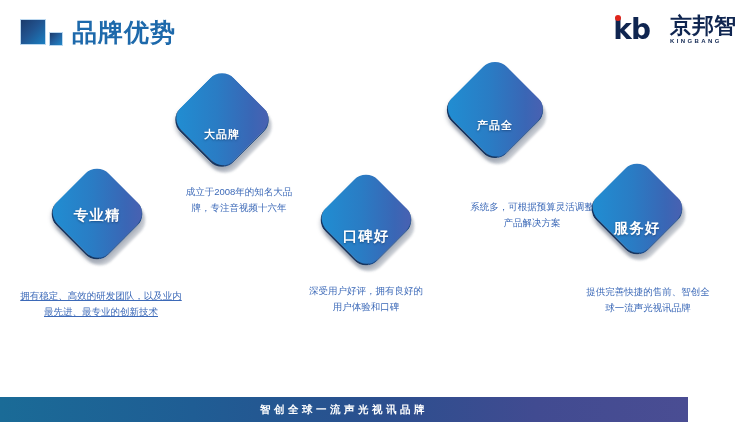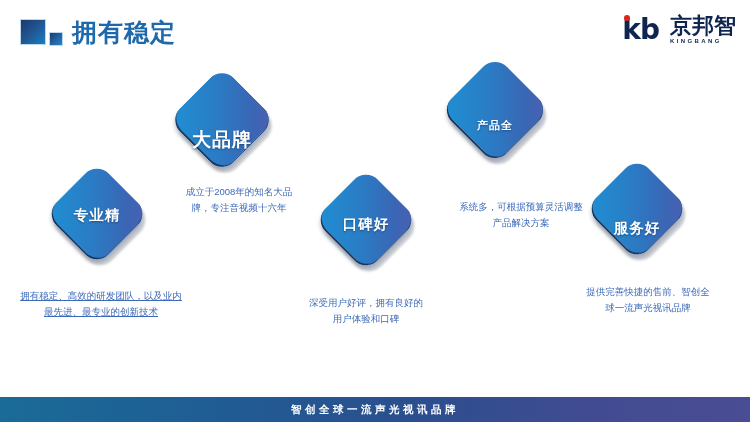--- a/index.html
+++ b/index.html
@@ -32,21 +32,21 @@
   
   .logo { position:absolute; right:14px; top:14px; height:32px; display:flex; align-items:center; }
   .logo-mark {
     position:relative; font-size:28px; font-weight:bold; color:#0f2550;
     letter-spacing:-1px; line-height:28px; font-family:"DejaVu Sans", sans-serif;
   }
   .logo-dot {
     position:absolute; left:2px; top:-1px; width:6px; height:6px;
     border-radius:50%; background:#e0251b;
   }
-  .logo-cn { margin-left:11px; display:flex; flex-direction:column; }
+  .logo-cn { margin-left:20px; display:flex; flex-direction:column; }
   .logo-cn-top {
     font-size:22px; font-weight:bold; color:#0f2550; line-height:21px;
     letter-spacing:0px;
   }
   .logo-cn-sub {
     font-size:6px; font-weight:bold; color:#0f2550;
     letter-spacing:2.4px; line-height:8px; margin-top:1px;
   }
 
   
@@ -81,41 +81,41 @@
   }
 
   
   .d1 .dia, .d1 .dia-shadow { width:74px; height:74px; }
   .d3 .dia, .d3 .dia-shadow { width:74px; height:74px; }
   .d5 .dia, .d5 .dia-shadow { width:74px; height:74px; }
   .d2 .dia, .d2 .dia-shadow { width:76px; height:76px; }
   .d4 .dia, .d4 .dia-shadow { width:78px; height:78px; }
 
   .d1 .dia-label, .d3 .dia-label, .d5 .dia-label { font-size:14.5px; }
-  .d2 .dia-label { font-size:19px; }
+  .d2 .dia-label { font-size:11px; }
   .d4 .dia-label { font-size:11px; }
 
   
   .footer {
-    position:absolute; left:0; bottom:0; width:750px; height:25px;
+    position:absolute; left:0; bottom:0; width:688px; height:25px;
     background:linear-gradient(90deg,#1a6b97 0%,#1f5d94 28%,#2b4f8e 55%,#414b91 78%,#4a4d93 100%);
     display:flex; align-items:center; justify-content:center;
   }
   .footer-text {
     color:#ffffff; font-size:10.5px; font-weight:bold;
     letter-spacing:3.5px;
   }
 </style>
 </head>
 <body>
 
 <div class="header">
   <div class="hdr-sq-big"></div>
   <div class="hdr-sq-small"></div>
-  <div class="hdr-title">拥有稳定</div>
+  <div class="hdr-title">品牌优势</div>
 
   <div class="logo">
     <div class="logo-mark">
       <span class="logo-dot"></span>
       <span>kb</span>
     </div>
     <div class="logo-cn">
       <div class="logo-cn-top">京邦智</div>
       <div class="logo-cn-sub">KINGBANG</div>
     </div>
@@ -137,32 +137,32 @@
     <div class="dia"></div>
     <div class="dia-label" style="left:-26px; top:45px; width:128px;">大品牌</div>
   </div>
   <div class="desc" style="left:178px; top:184px; width:122px;">成立于2008年的知名大品牌，专注音视频十六年</div>
 </div>
 
 <div class="item d3">
   <div class="dia-wrap" style="left:329px; top:183px;">
     <div class="dia-shadow" style="left:3px; top:6px;"></div>
     <div class="dia"></div>
-    <div class="dia-label" style="left:-26px; top:32px; width:126px;">口碑好</div>
+    <div class="dia-label" style="left:-26px; top:44px; width:126px;">口碑好</div>
   </div>
-  <div class="desc" style="left:305px; top:295px; width:122px;">深受用户好评，拥有良好的用户体验和口碑</div>
+  <div class="desc" style="left:305px; top:283px; width:122px;">深受用户好评，拥有良好的用户体验和口碑</div>
 </div>
 
 <div class="item d4">
   <div class="dia-wrap" style="left:456px; top:71px;">
     <div class="dia-shadow" style="left:3px; top:6px;"></div>
     <div class="dia"></div>
     <div class="dia-label" style="left:-26px; top:47px; width:130px;">产品全</div>
   </div>
-  <div class="desc" style="left:459px; top:199px; width:124px;">系统多，可根据预算灵活调整产品解决方案</div>
+  <div class="desc" style="left:470px; top:199px; width:124px;">系统多，可根据预算灵活调整产品解决方案</div>
 </div>
 
 <div class="item d5">
   <div class="dia-wrap" style="left:600px; top:172px;">
     <div class="dia-shadow" style="left:3px; top:6px;"></div>
     <div class="dia"></div>
     <div class="dia-label" style="left:-26px; top:47px; width:126px;">服务好</div>
   </div>
   <div class="desc" style="left:583px; top:284px; width:130px;">提供完善快捷的售前、智创全球一流声光视讯品牌</div>
 </div>

